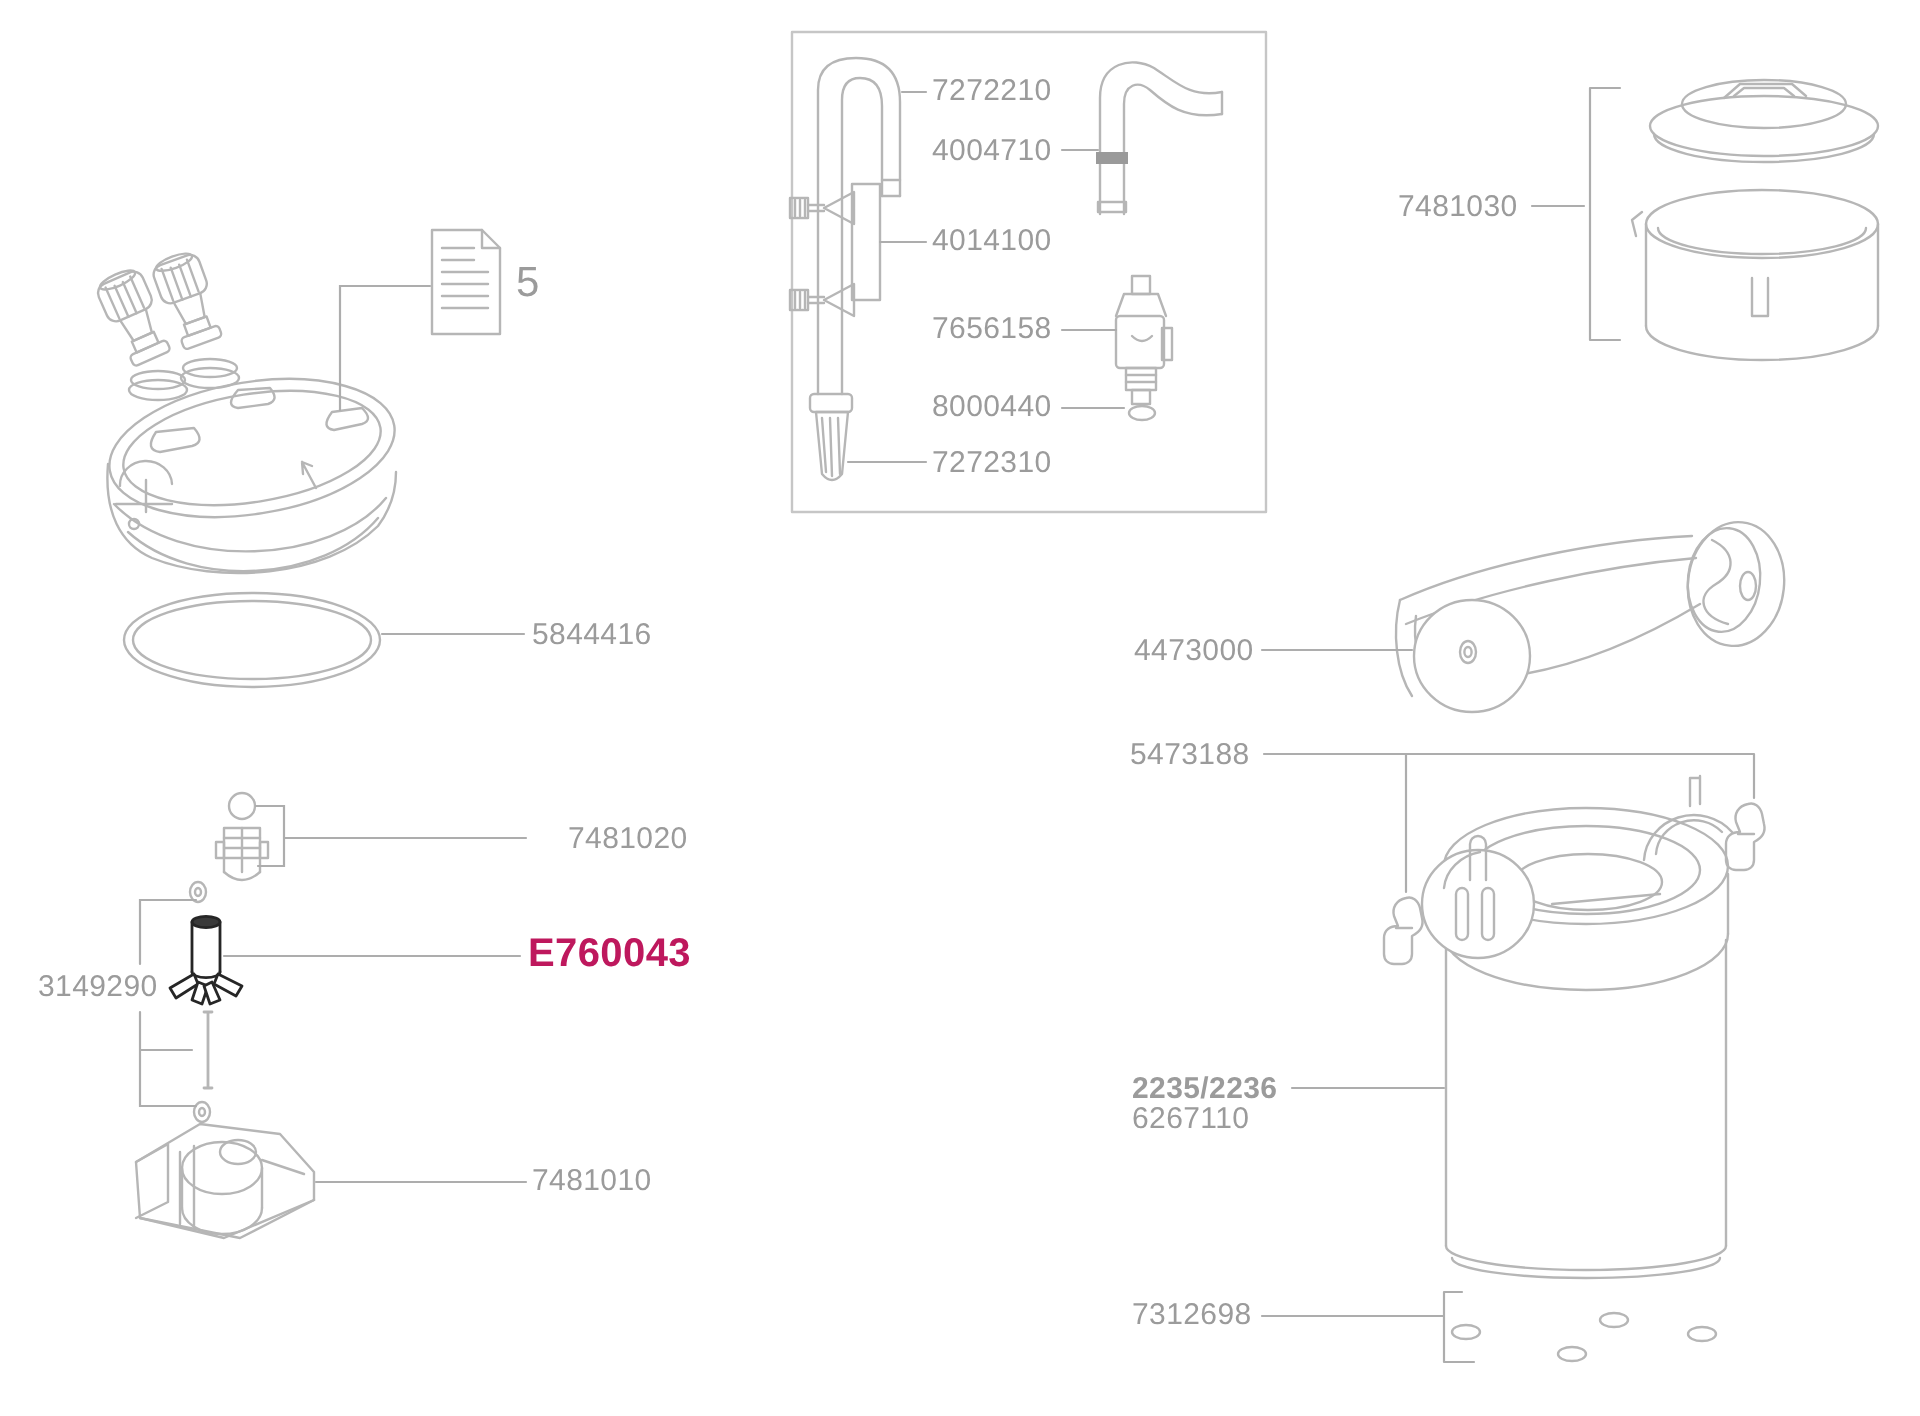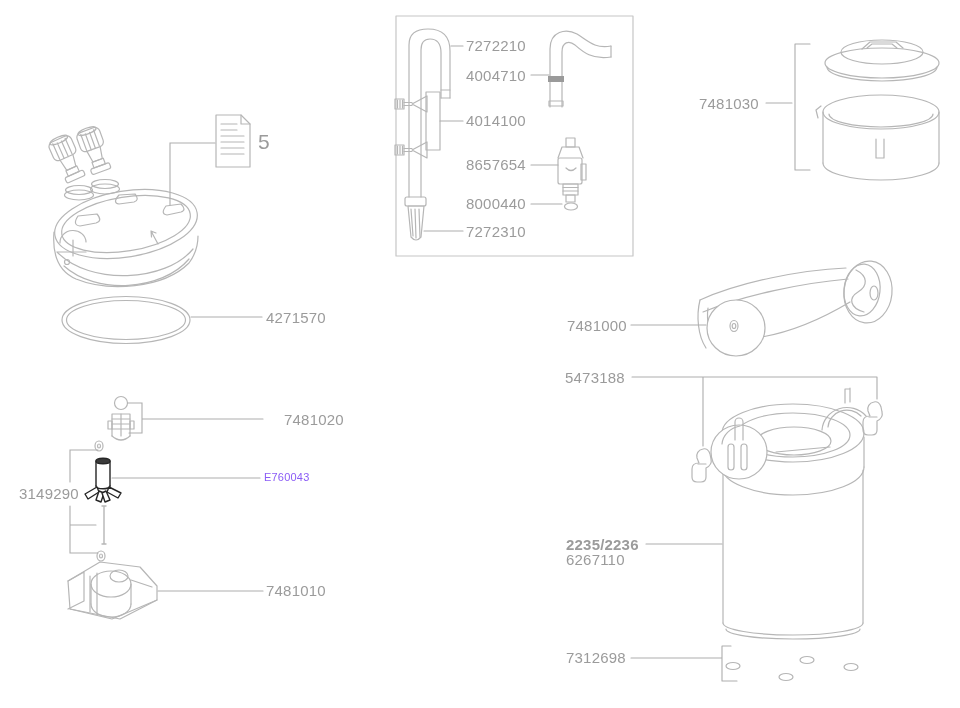--- a/index.html
+++ b/index.html
@@ -8,21 +8,21 @@
     font-family:"Liberation Sans", sans-serif;
   }
   .stage svg{position:absolute;left:0;top:0;}
   .labels{position:absolute;left:0;top:0;width:100%;height:100%;}
   .lbl{
     position:absolute;font-size:15px;line-height:15px;color:#9b9b9b;
     letter-spacing:0.2px;white-space:nowrap;text-align:right;
   }
   .lbl.big{font-size:21px;line-height:21px;}
   .lbl.bold{font-weight:bold;}
-  .lbl.highlight{color:#8b5cf6;font-weight:normal;font-size:11px;}
+  .lbl.highlight{color:#be185d;font-weight:bold;font-size:20px;}
 </style>
 </head>
 <body>
 
 <div class="stage">
 
   <svg width="960" height="708" viewBox="0 0 960 708">
     <g fill="none" stroke="#b6b6b6" stroke-width="1.2" stroke-linecap="round" stroke-linejoin="round">
 
       <g>
@@ -255,26 +255,26 @@
       <path d="M646,544 H722"></path>
       <path d="M631,658 H722 M722,646 V681 M722,646 H731 M722,681 H737"></path>
     </g>
   </svg>
 
   <div class="labels">
     <span class="lbl big" style="left:258px;top:131px">5</span>
     <span class="lbl" style="left:466px;top:38px">7272210</span>
     <span class="lbl" style="left:466px;top:68px">4004710</span>
     <span class="lbl" style="left:466px;top:113px">4014100</span>
-    <span class="lbl" style="left:466px;top:157px">8657654</span>
+    <span class="lbl" style="left:466px;top:157px">7656158</span>
     <span class="lbl" style="left:466px;top:196px">8000440</span>
     <span class="lbl" style="left:466px;top:224px">7272310</span>
     <span class="lbl" style="left:699px;top:96px">7481030</span>
-    <span class="lbl" style="left:266px;top:310px">4271570</span>
-    <span class="lbl" style="left:567px;top:318px">7481000</span>
+    <span class="lbl" style="left:266px;top:310px">5844416</span>
+    <span class="lbl" style="left:567px;top:318px">4473000</span>
     <span class="lbl" style="left:565px;top:370px">5473188</span>
     <span class="lbl" style="left:284px;top:412px">7481020</span>
     <span class="lbl highlight" style="left:264px;top:470px">E760043</span>
     <span class="lbl" style="left:19px;top:486px">3149290</span>
     <span class="lbl" style="left:266px;top:583px">7481010</span>
     <span class="lbl bold" style="left:566px;top:537px">2235/2236</span>
     <span class="lbl" style="left:566px;top:552px">6267110</span>
     <span class="lbl" style="left:566px;top:650px">7312698</span>
   </div>
 </div>

